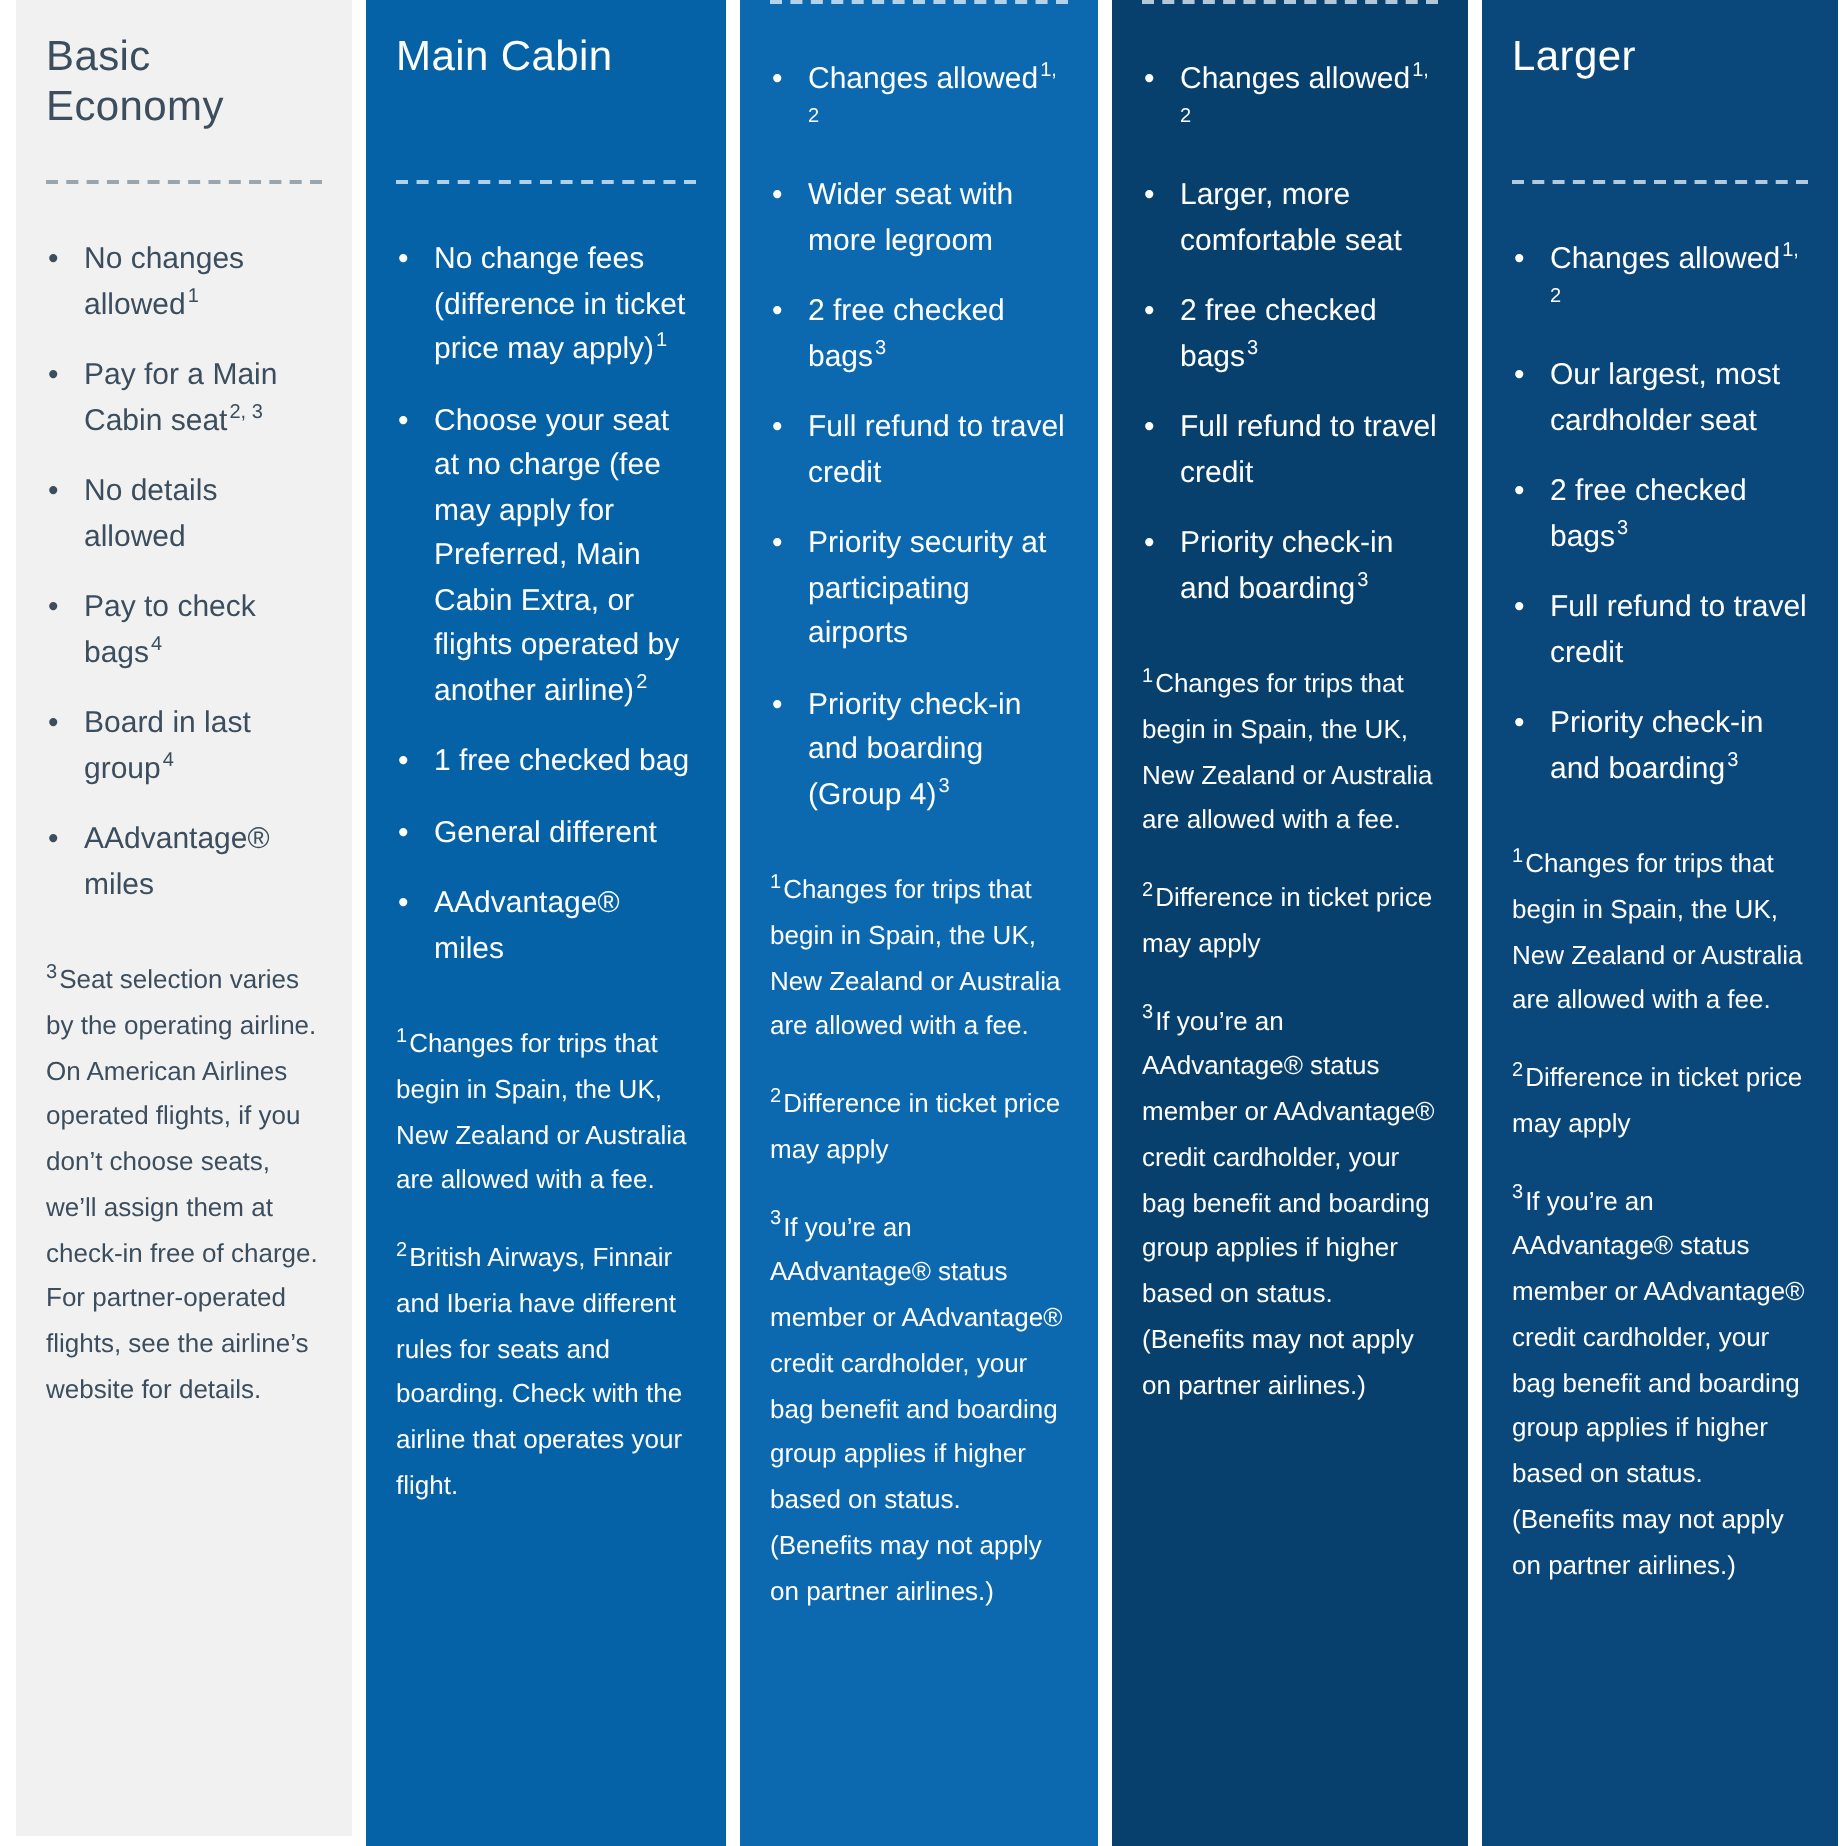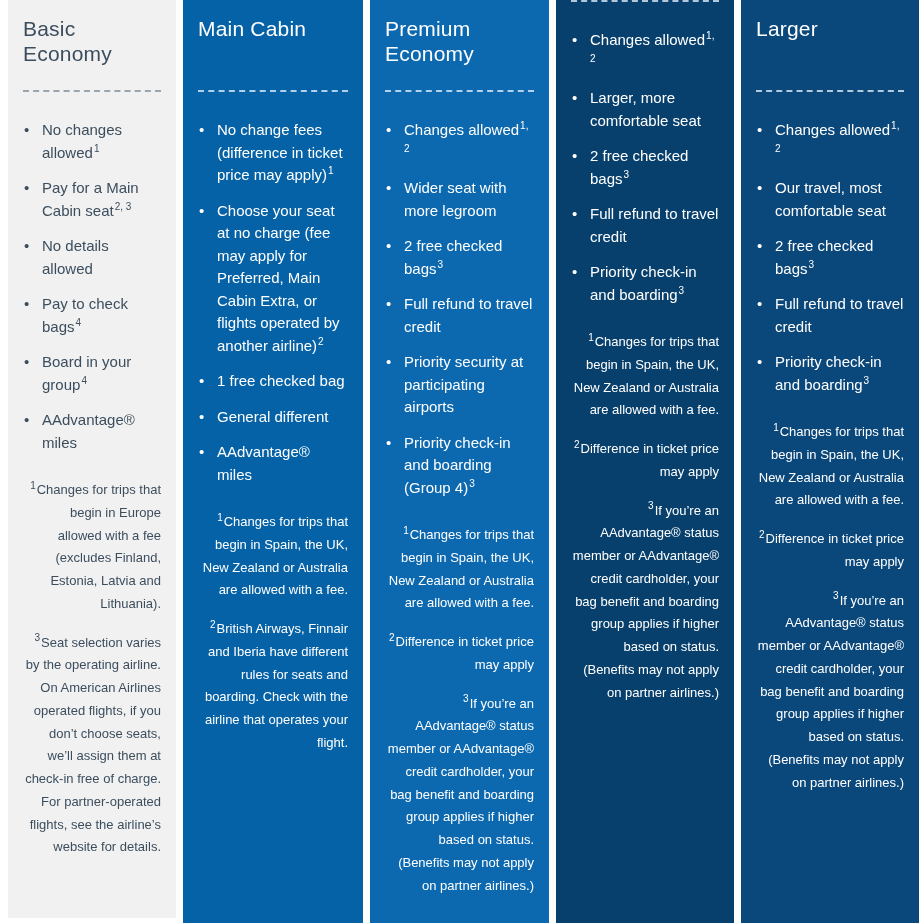--- a/index.html
+++ b/index.html
@@ -69,43 +69,41 @@
     line-height:0;
   }
   .benefit sup{margin-left:1px;}
   .footnotes{
     margin-top:25px;
     font-size:13px;
     line-height:1.75;
   }
   .footnote{
     margin:0 0 16px 0;
-    text-align:right;
   }
   .footnote sup{margin-right:1px;}
 </style>
 </head>
 <body style="background: rgb(255, 255, 255);">
 
 <div class="fare-table">
     <section class="fare-column short" style="--bg: #f1f1f1; --fg: #3c4e5e; --dash: #9aa5ae;">
     <div class="col-header">
       <h2 class="col-title">Basic Economy</h2>
     </div>
     <hr class="divider">
     <ul class="benefits">
         <li class="benefit"><span class="bullet-dot">•</span><span>No changes allowed</span><sup>1</sup></li>
         <li class="benefit"><span class="bullet-dot">•</span><span>Pay for a Main Cabin seat</span><sup>2, 3</sup></li>
         <li class="benefit"><span class="bullet-dot">•</span><span>No details allowed</span><sup></sup></li>
         <li class="benefit"><span class="bullet-dot">•</span><span>Pay to check bags</span><sup>4</sup></li>
-        <li class="benefit"><span class="bullet-dot">•</span><span>Board in your group</span><sup>4</sup></li>
+        <li class="benefit"><span class="bullet-dot">•</span><span>Board in last group</span><sup>4</sup></li>
         <li class="benefit"><span class="bullet-dot">•</span><span>AAdvantage® miles</span><sup></sup></li>
       </ul>
     <div class="footnotes">
-        <p class="footnote"><sup>1</sup><span>Changes for trips that begin in Europe allowed with a fee (excludes Finland, Estonia, Latvia and Lithuania).</span></p>
         <p class="footnote"><sup>3</sup><span>Seat selection varies by the operating airline. On American Airlines operated flights, if you don’t choose seats, we’ll assign them at check-in free of charge. For partner-operated flights, see the airline’s website for details.</span></p>
       </div>
   </section>
     <section class="fare-column" style="--bg: #0562a6; --fg: #ffffff; --dash: rgba(235,245,255,0.75);">
     <div class="col-header">
       <h2 class="col-title">Main Cabin</h2>
     </div>
     <hr class="divider">
     <ul class="benefits">
         <li class="benefit"><span class="bullet-dot">•</span><span>No change fees (difference in ticket price may apply)</span><sup>1</sup></li>
@@ -113,23 +111,20 @@
         <li class="benefit"><span class="bullet-dot">•</span><span>1 free checked bag</span><sup></sup></li>
         <li class="benefit"><span class="bullet-dot">•</span><span>General different</span><sup></sup></li>
         <li class="benefit"><span class="bullet-dot">•</span><span>AAdvantage® miles</span><sup></sup></li>
       </ul>
     <div class="footnotes">
         <p class="footnote"><sup>1</sup><span>Changes for trips that begin in Spain, the UK, New Zealand or Australia are allowed with a fee.</span></p>
         <p class="footnote"><sup>2</sup><span>British Airways, Finnair and Iberia have different rules for seats and boarding. Check with the airline that operates your flight.</span></p>
       </div>
   </section>
     <section class="fare-column" style="--bg: #0c69b0; --fg: #ffffff; --dash: rgba(235,245,255,0.75);">
-    <div class="col-header">
-      <h2 class="col-title">Premium Economy</h2>
-    </div>
     <hr class="divider">
     <ul class="benefits">
         <li class="benefit"><span class="bullet-dot">•</span><span>Changes allowed</span><sup>1, 2</sup></li>
         <li class="benefit"><span class="bullet-dot">•</span><span>Wider seat with more legroom</span><sup></sup></li>
         <li class="benefit"><span class="bullet-dot">•</span><span>2 free checked bags</span><sup>3</sup></li>
         <li class="benefit"><span class="bullet-dot">•</span><span>Full refund to travel credit</span><sup></sup></li>
         <li class="benefit"><span class="bullet-dot">•</span><span>Priority security at participating airports</span><sup></sup></li>
         <li class="benefit"><span class="bullet-dot">•</span><span>Priority check-in and boarding (Group 4)</span><sup>3</sup></li>
       </ul>
     <div class="footnotes">
@@ -153,21 +148,21 @@
         <p class="footnote"><sup>3</sup><span>If you’re an AAdvantage® status member or AAdvantage® credit cardholder, your bag benefit and boarding group applies if higher based on status. (Benefits may not apply on partner airlines.)</span></p>
       </div>
   </section>
     <section class="fare-column" style="--bg: #0a477a; --fg: #ffffff; --dash: rgba(235,245,255,0.75);">
     <div class="col-header">
       <h2 class="col-title">Larger</h2>
     </div>
     <hr class="divider">
     <ul class="benefits">
         <li class="benefit"><span class="bullet-dot">•</span><span>Changes allowed</span><sup>1, 2</sup></li>
-        <li class="benefit"><span class="bullet-dot">•</span><span>Our travel, most comfortable seat</span><sup></sup></li>
+        <li class="benefit"><span class="bullet-dot">•</span><span>Our largest, most cardholder seat</span><sup></sup></li>
         <li class="benefit"><span class="bullet-dot">•</span><span>2 free checked bags</span><sup>3</sup></li>
         <li class="benefit"><span class="bullet-dot">•</span><span>Full refund to travel credit</span><sup></sup></li>
         <li class="benefit"><span class="bullet-dot">•</span><span>Priority check-in and boarding</span><sup>3</sup></li>
       </ul>
     <div class="footnotes">
         <p class="footnote"><sup>1</sup><span>Changes for trips that begin in Spain, the UK, New Zealand or Australia are allowed with a fee.</span></p>
         <p class="footnote"><sup>2</sup><span>Difference in ticket price may apply</span></p>
         <p class="footnote"><sup>3</sup><span>If you’re an AAdvantage® status member or AAdvantage® credit cardholder, your bag benefit and boarding group applies if higher based on status. (Benefits may not apply on partner airlines.)</span></p>
       </div>
   </section>

